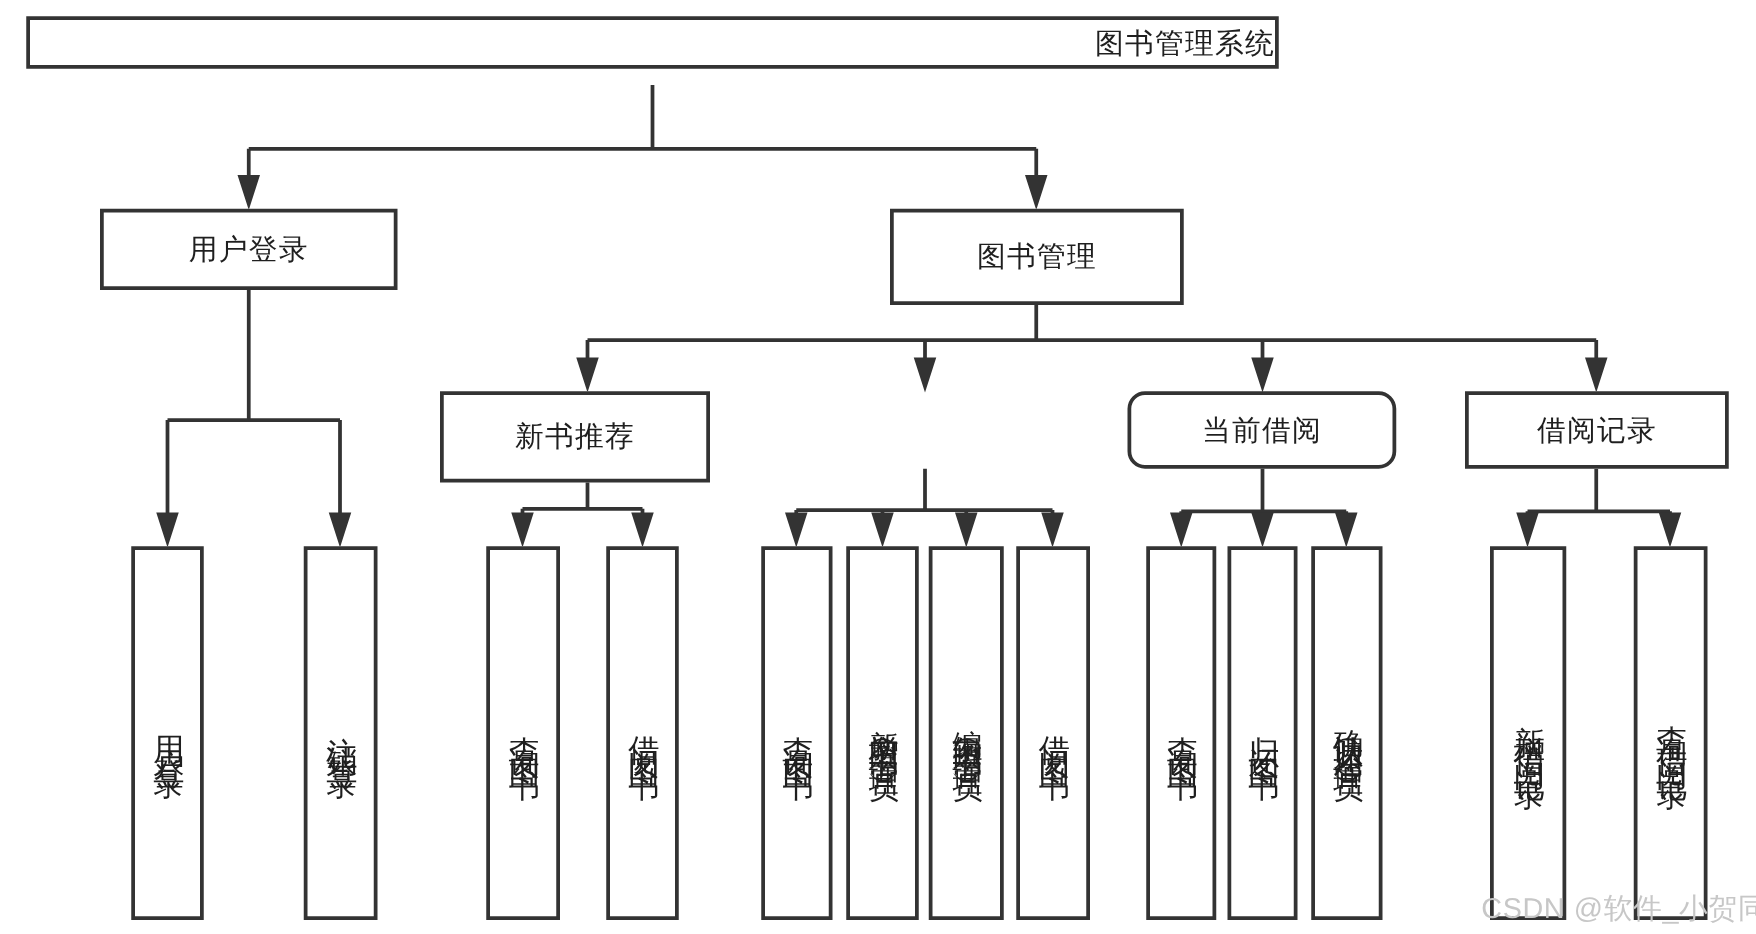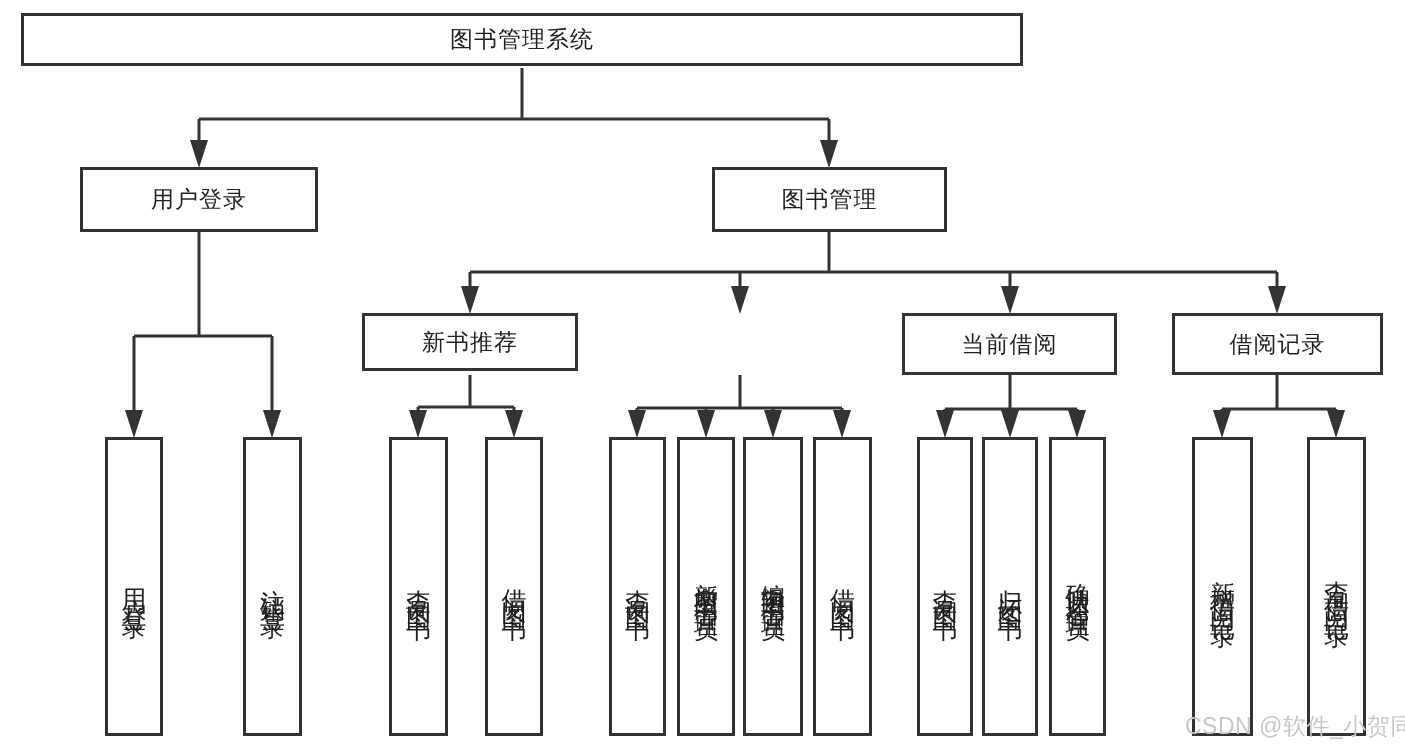--- a/index.html
+++ b/index.html
@@ -48,28 +48,28 @@
     font-size: 25px;
     letter-spacing: 9px;
     line-height: 1;
     white-space: nowrap;
   }
   .leaf .vlabel.long {
     letter-spacing: 5px;
     font-size: 24px;
   }
   
-  #n-root            { left: 21px;   top: 13px;  width: 1002px; height: 53px; }
+  #n-root            { left: 21px;   top: 13px;  width: 1002px; height: 42px; justify-content: flex-end; }
   
   #n-user-login      { left: 80px;   top: 167px; width: 238px;  height: 65px; }
-  #n-book-mgmt       { left: 712px;  top: 167px; width: 235px;  height: 65px; justify-content: center; }
+  #n-book-mgmt       { left: 712px;  top: 167px; width: 235px;  height: 77px; justify-content: center; }
   
-  #n-new-book        { left: 362px;  top: 313px; width: 216px;  height: 58px; }
+  #n-new-book        { left: 352px;  top: 313px; width: 216px;  height: 73px; }
   #n-book-borrow     { left: 633px;  top: 313px; width: 215px;  height: 62px; }
-  #n-cur-borrow      { left: 902px;  top: 313px; width: 215px;  height: 62px; }
+  #n-cur-borrow      { left: 902px;  top: 313px; width: 215px;  height: 62px; border-radius: 14px; }
   #n-borrow-rec      { left: 1172px; top: 313px; width: 211px;  height: 62px; }
   
   #l-ul-login        { left: 105px;  width: 58px; }
   #l-ul-logout       { left: 243px;  width: 59px; }
   #l-nb-query        { left: 389px;  width: 59px; }
   #l-nb-borrow       { left: 485px;  width: 58px; }
   #l-bb-query        { left: 609px;  width: 57px; }
   #l-bb-add          { left: 677px;  width: 58px; }
   #l-bb-edit         { left: 743px;  width: 60px; }
   #l-bb-borrow       { left: 813px;  width: 59px; }

